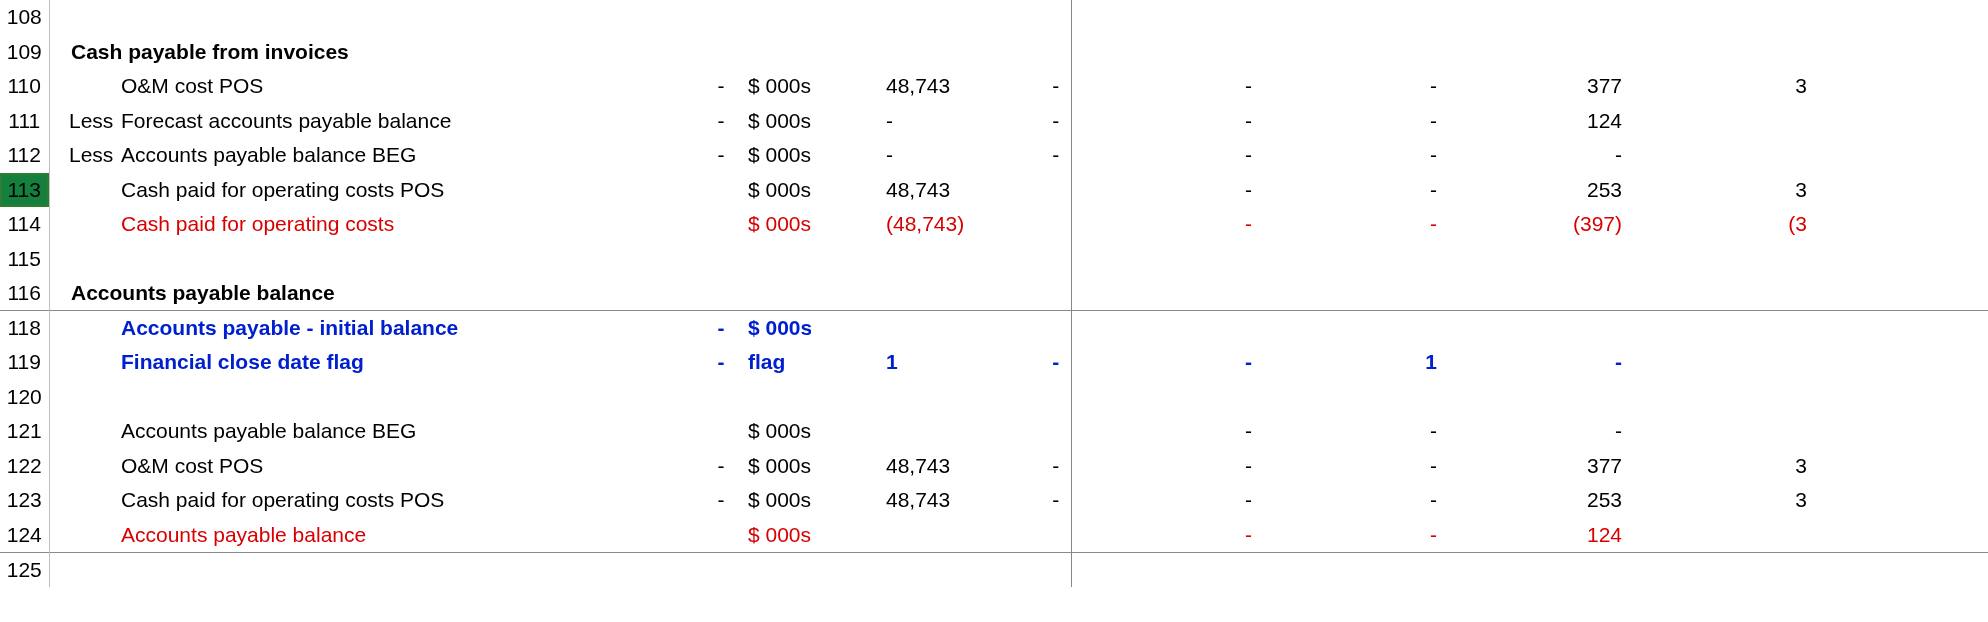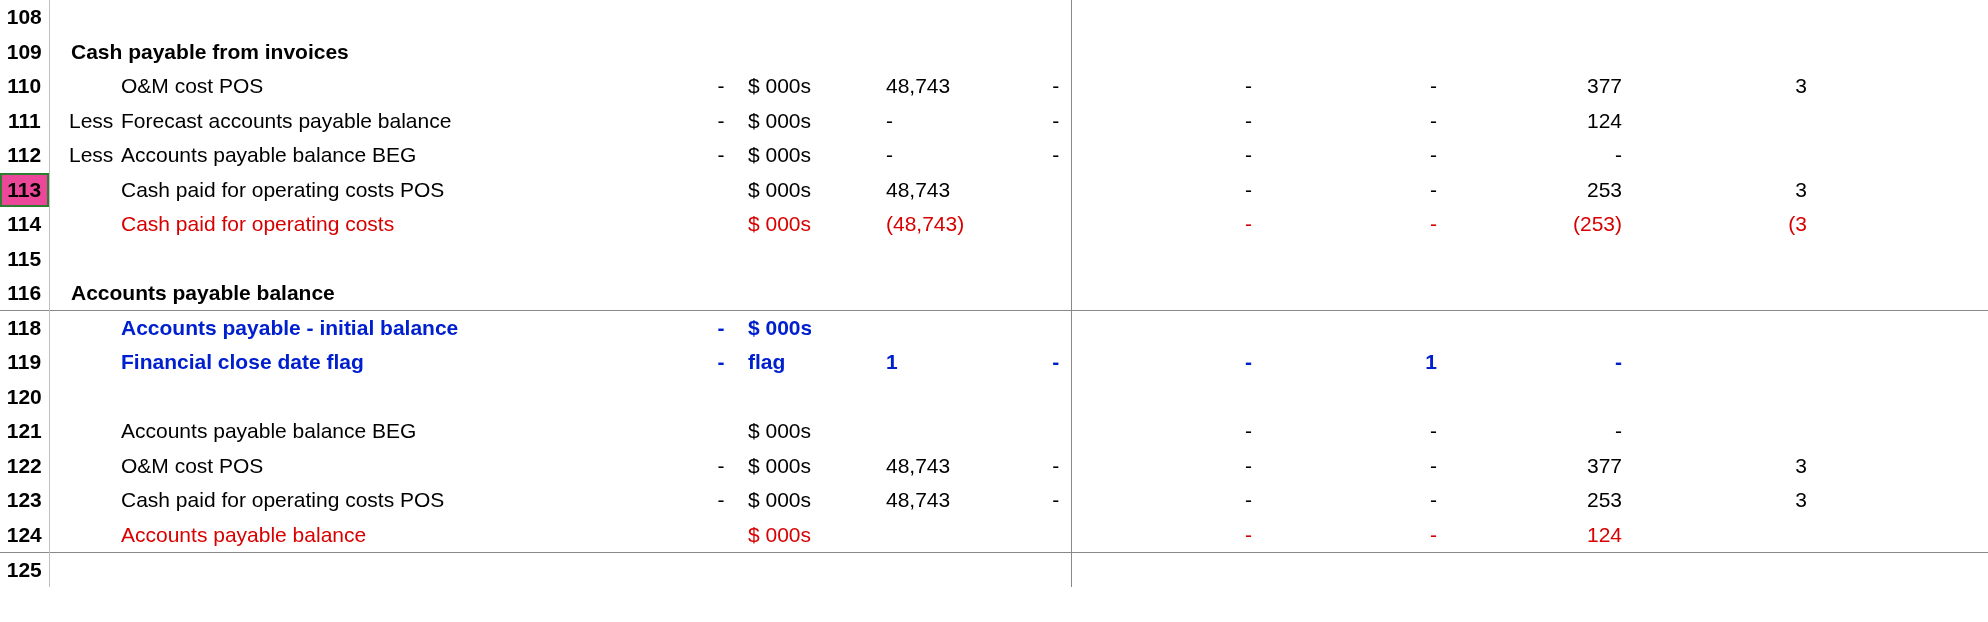--- a/index.html
+++ b/index.html
@@ -26,26 +26,25 @@
       overflow: hidden;
     }
     
     .rownum {
       width: 49px;
       text-align: center;
       font-size: 21px;
       color: #000;
       border-right: 1px solid #bfbfbf;
       background: #fff;
-      font-weight: bold;
     }
     .rownum.selected {
       outline: 2px solid #2f7d32;
       outline-offset: -2px;
-      background: #ec4899;
+      background: #15803d;
     }
     
     .col-a { width: 18px; }
     .col-b { width: 48px; }      
     .col-c { width: 591px; padding-left: 6px; }
     .col-d { width: 30px; text-align: center; } 
     .col-e { width: 75px; padding-left: 12px; }  
     .col-f { width: 75px; }
     .col-g { width: 155px; text-align: left; padding-right: 4px; }
     .col-h { width: 30px; text-align: center; border-right: 1px solid #888; }
@@ -182,21 +181,21 @@
         <td class="col-a"></td>
         <td class="col-b prefix"></td>
         <td class="col-c red">Cash paid for operating costs</td>
         <td class="col-d red"></td>
         <td class="col-e red">$ 000s</td>
         <td class="col-f"></td>
         <td class="col-g red">(48,743)</td>
         <td class="col-h red"></td>
         <td class="col-i red">-</td>
         <td class="col-j red">-</td>
-        <td class="col-k red">(253)</td>
+        <td class="col-k red">(397)</td>
         <td class="col-l red">(3</td>
         <td class="col-m red"></td>
       </tr>
       <tr>
         <td class="rownum">115</td>
         <td class="col-a"></td>
         <td class="col-b"></td>
         <td class="col-c"></td>
         <td class="col-d"></td>
         <td class="col-e"></td>

